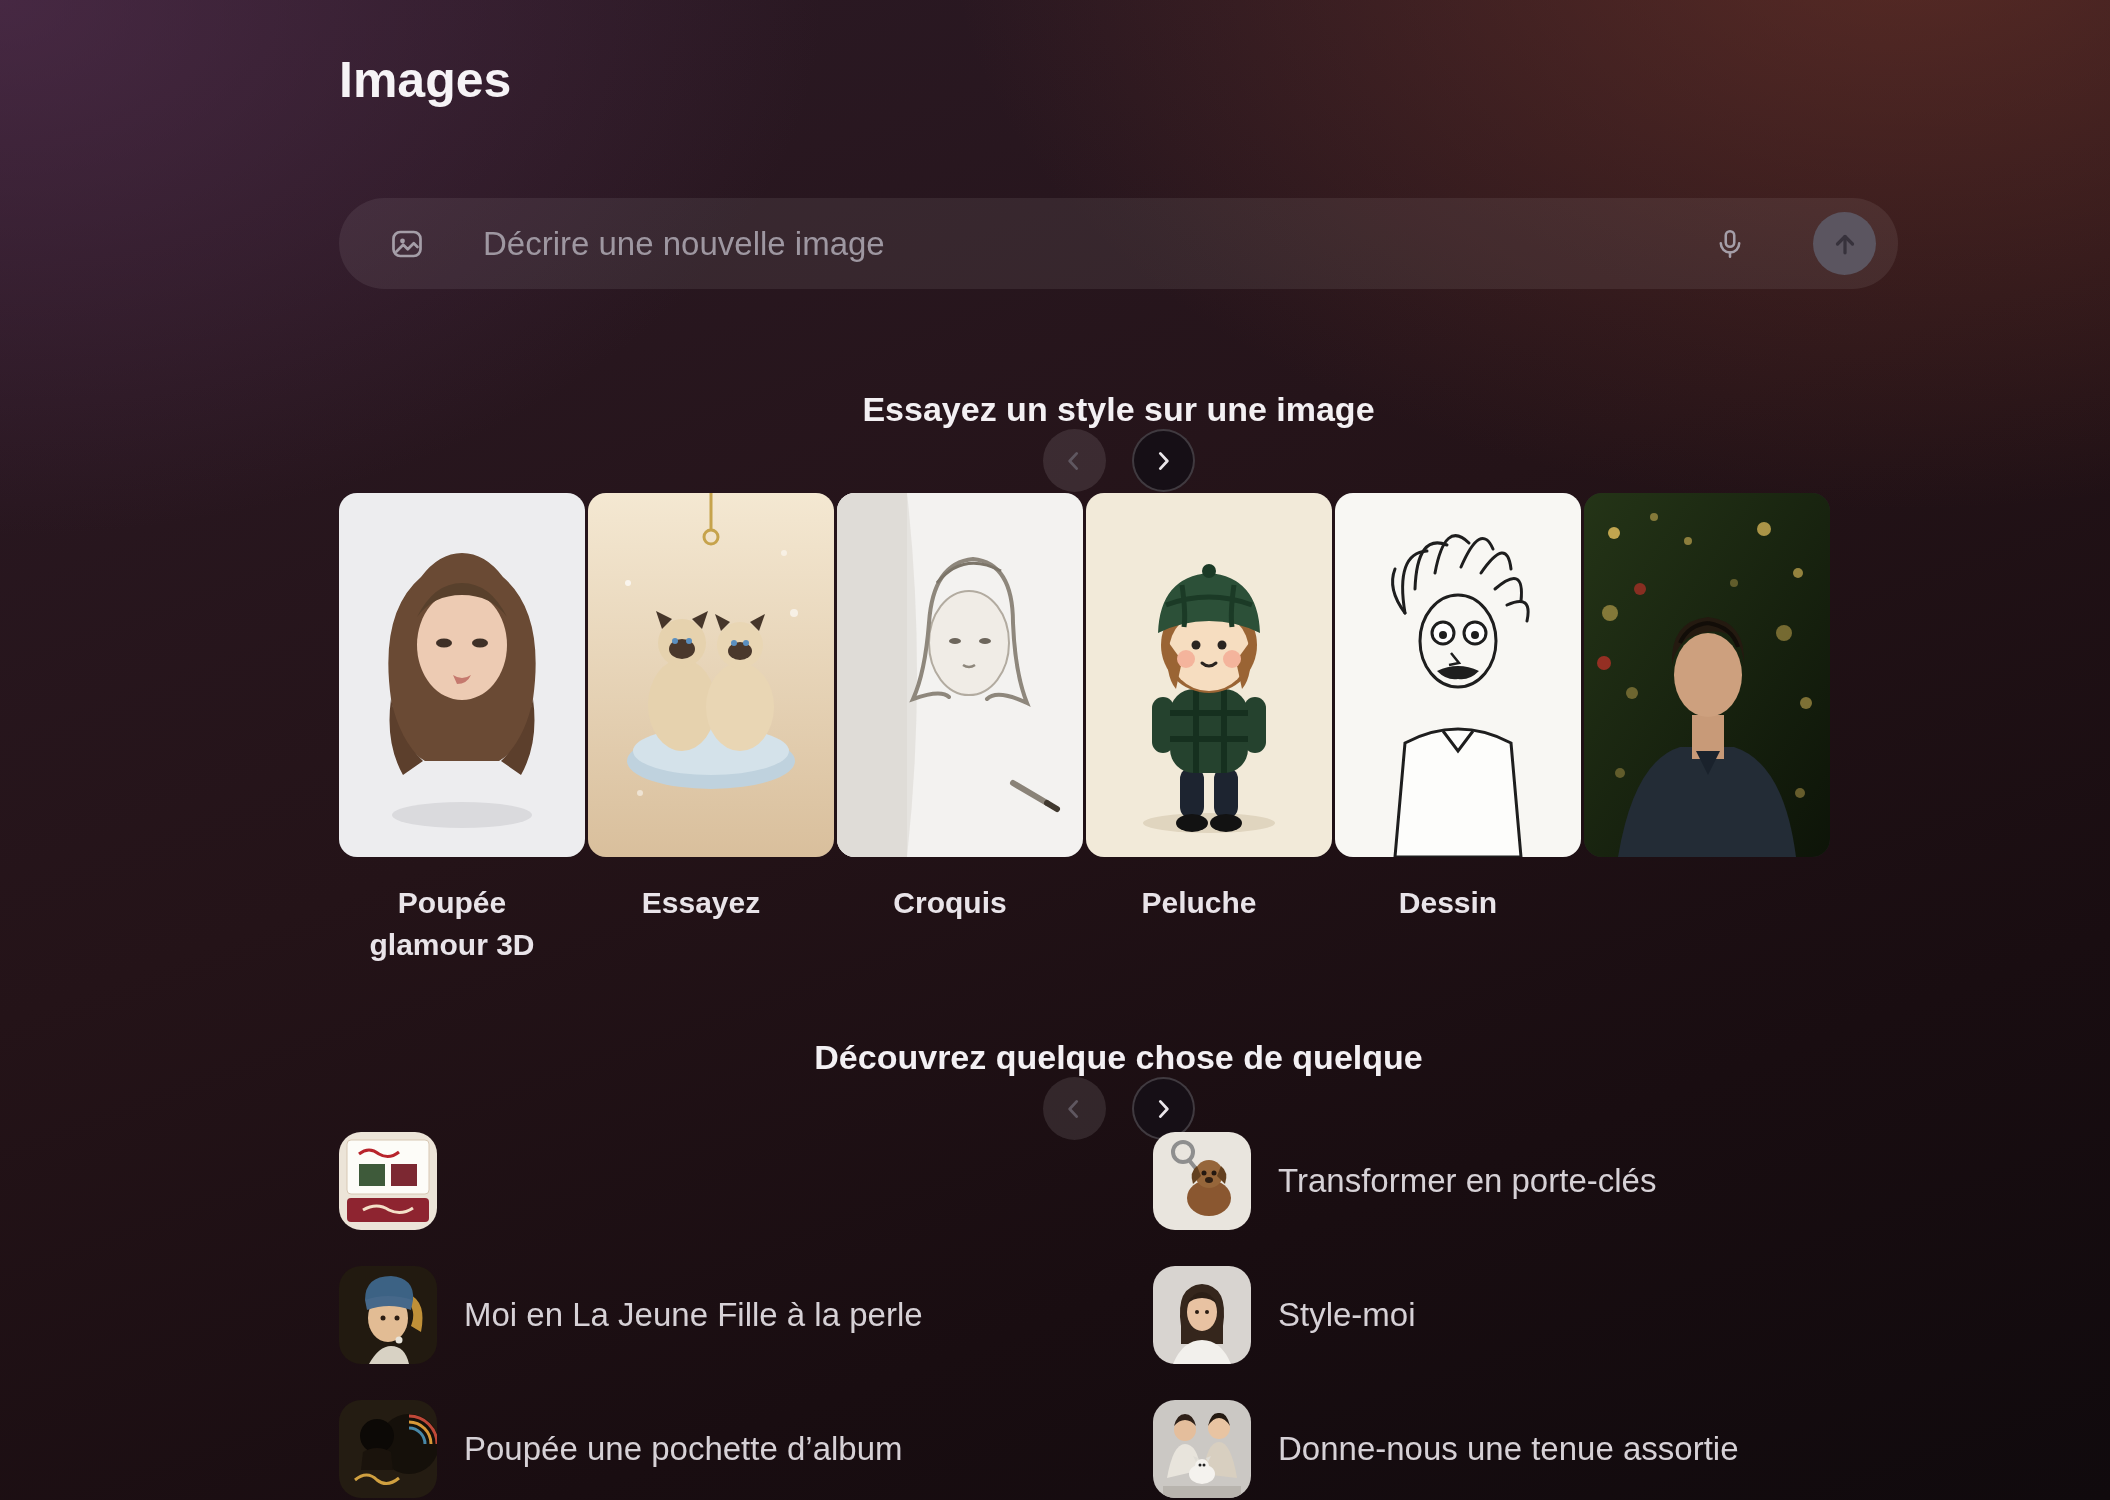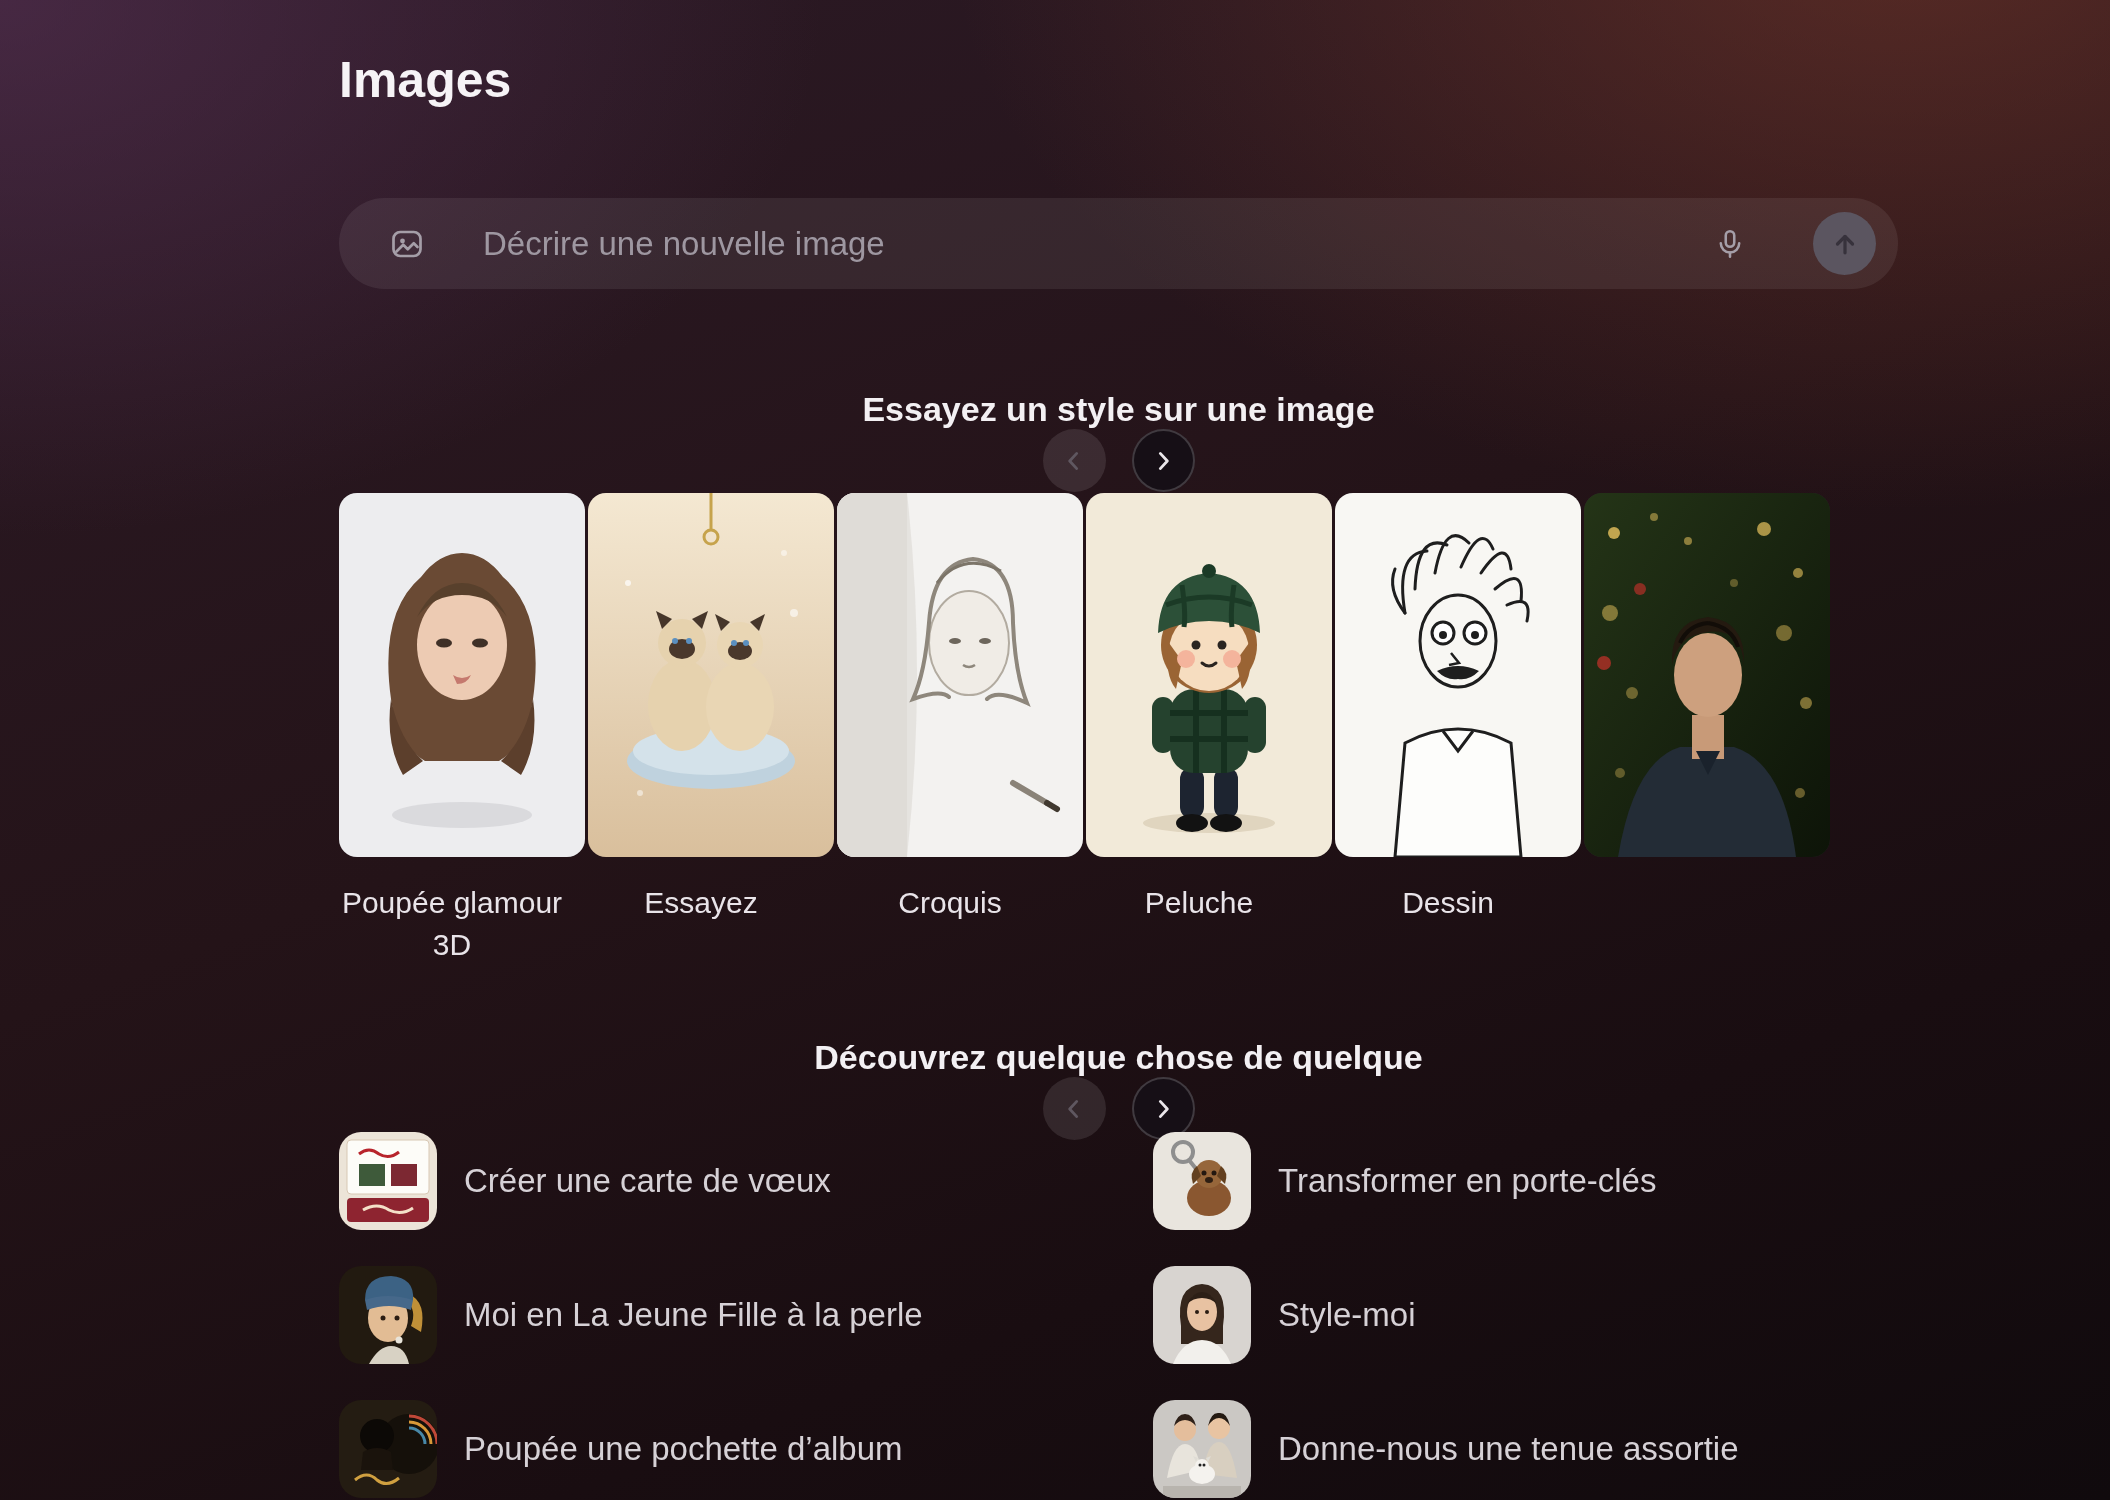--- a/index.html
+++ b/index.html
@@ -43,21 +43,21 @@
   .section-head.first { margin-top:101px; }
   .section-head.second { margin-top:72px; }
   .section-head h2 { font-size:34px; font-weight:700; color:#f3f0f3; }
   .carousel-nav { display:flex; gap:26px; }
   .chev { width:63px; height:63px; border-radius:50%; border:none; display:flex; align-items:center; justify-content:center; cursor:pointer; background:transparent; }
   .chev.prev { background:rgba(255,255,255,0.10); color:#5f5760; }
   .chev.next { background:#160f16; border:2px solid rgba(255,255,255,0.18); color:#eae6ea; }
 
   
   .cards { display:flex; gap:23px; margin-top:40px; }
-  .card { width:226px; cursor:pointer; }
+  .card { width:226px; cursor:pointer;font-weight:bold; }
   .card-img { width:246px; height:364px; border-radius:18px; overflow:hidden; background:#2a2228; }
   .card-img svg { display:block; width:100%; height:100%; }
   .card-label { margin-top:25px; text-align:center; font-size:30px; line-height:42px; color:#e9e4e9; }
 
   
   .discover-grid { margin-top:31px; width:1559px; display:grid; grid-template-columns:814px auto; row-gap:36px; }
   .discover-item { display:flex; align-items:center; gap:27px; cursor:pointer; }
   .thumb { width:98px; height:98px; border-radius:22px; overflow:hidden; flex-shrink:0; }
   .thumb svg { display:block; width:100%; height:100%; }
   .discover-label { font-size:33px; color:#d6d1d6; }
@@ -306,21 +306,20 @@
         <svg viewBox="0 0 98 98" preserveAspectRatio="xMidYMid slice">
           <rect width="98" height="98" fill="#ece4d8"></rect>
           <rect x="8" y="8" width="82" height="54" rx="4" fill="#fdfcf8" stroke="#d8c8b4"></rect>
           <path d="M20 22 Q30 14 40 22 Q50 28 60 20" stroke="#b8242c" stroke-width="3" fill="none"></path>
           <rect x="20" y="32" width="26" height="22" fill="#3e5a3a"></rect>
           <rect x="52" y="32" width="26" height="22" fill="#7c2832"></rect>
           <rect x="8" y="66" width="82" height="24" rx="4" fill="#8e2430"></rect>
           <path d="M24 78 Q38 70 50 78 Q62 84 74 76" stroke="#f4e0c8" stroke-width="3" fill="none"></path>
         </svg>
       </div>
-      <div class="discover-label">Créer une carte de vœux</div>
     </div>
 
     <div class="discover-item">
       <div class="thumb">
         <svg viewBox="0 0 98 98" preserveAspectRatio="xMidYMid slice">
           <rect width="98" height="98" fill="#e9e5de"></rect>
           <circle cx="30" cy="20" r="10" fill="none" stroke="#8e8e8e" stroke-width="4"></circle>
           <path d="M36 28 L44 38" stroke="#8e8e8e" stroke-width="4"></path>
           <ellipse cx="56" cy="66" rx="22" ry="18" fill="#8a5730"></ellipse>
           <circle cx="56" cy="42" r="14" fill="#96663a"></circle>

